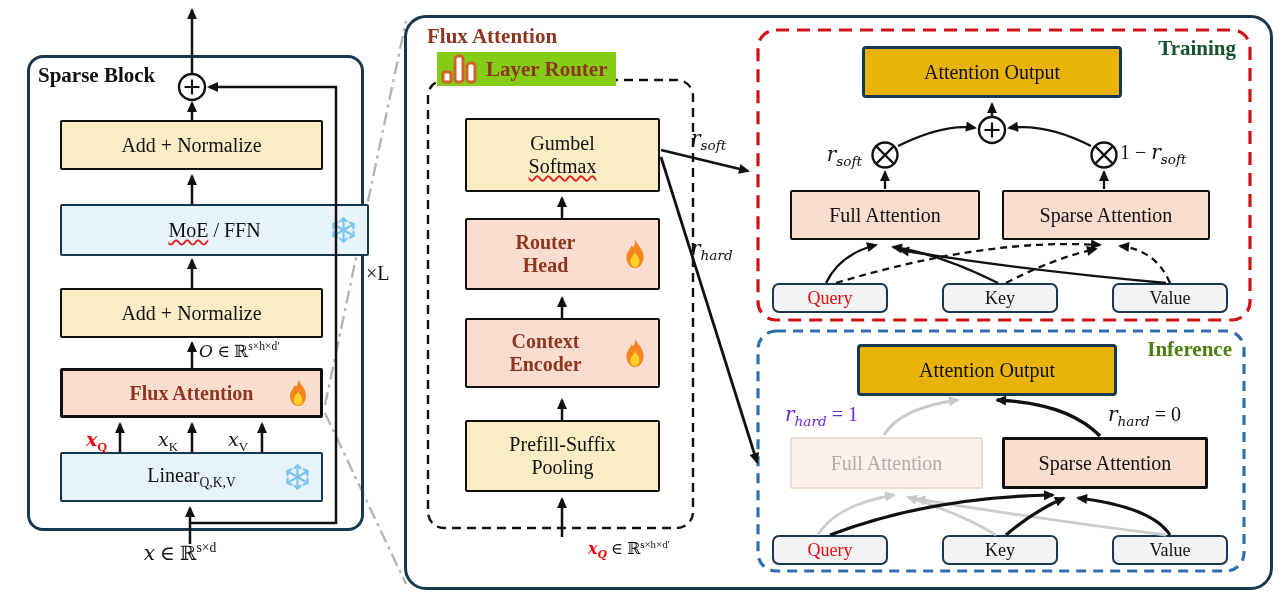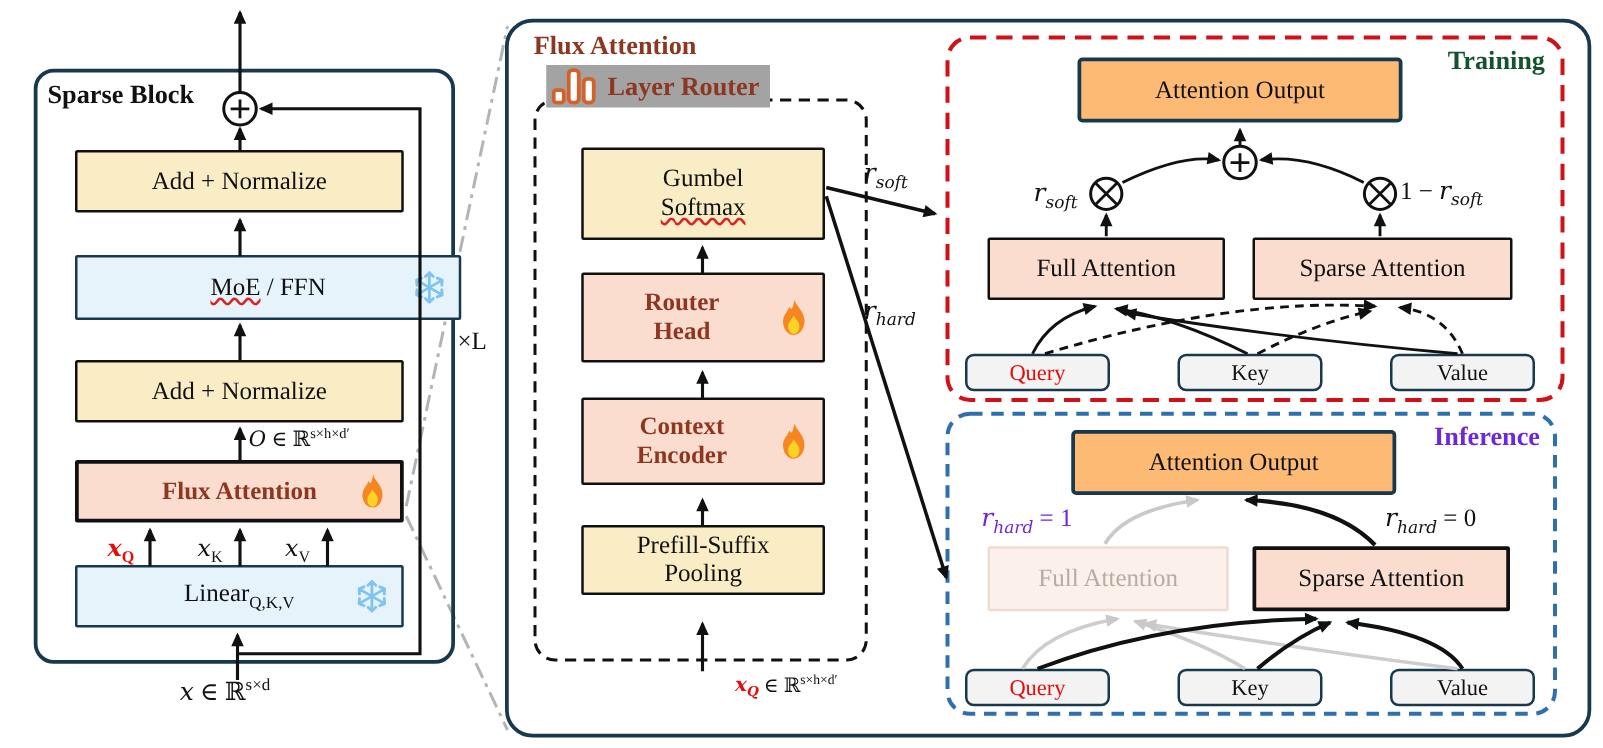--- a/index.html
+++ b/index.html
@@ -9,34 +9,34 @@
   svg.layer{position:absolute;left:0;top:0;pointer-events:none;}
   .panel{position:absolute;border:3px solid #17384d;background:transparent;}
   .panel-left{left:27px;top:55px;width:331px;height:470px;border-radius:16px;}
   .panel-right{left:404px;top:15px;width:863px;height:569px;border-radius:22px;}
   .box{position:absolute;box-sizing:border-box;display:flex;align-items:center;justify-content:center;
        text-align:center;border-radius:2px;font-size:20px;line-height:1.15;}
   .yellow{background:#faecc5;border:2.5px solid #101010;}
   .blue{background:#e7f3fb;border:2.5px solid #17384d;}
   .pink{background:#fbddd0;border:2.5px solid #101010;}
   .pinkbold{background:#fbddd0;border:3px solid #101010;}
-  .greybox{background:#fdba74;border:3px solid #17384d;border-radius:4px;}
+  .greybox{background:#eab308;border:3px solid #17384d;border-radius:4px;}
   .qkv{background:#f3f3f3;border:2.5px solid #17384d;border-radius:7px;font-size:18px;}
   .fadedbox{background:#fcf1ea;border:2.5px solid #eedccf;color:#b5aca5;}
   .brown{color:#8d3620;font-weight:bold;}
   .title{position:absolute;font-weight:bold;font-size:21px;}
   .misspell{text-decoration:underline;text-decoration-style:wavy;text-decoration-color:#e02020;
             text-decoration-thickness:1.5px;text-underline-offset:2px;}
   .math{font-style:italic;font-family:"DejaVu Serif","DejaVu Sans",serif;}
   .mathlbl{position:absolute;font-size:19px;}
   .redm{color:#e80b0b;font-weight:bold;}
   sub{font-size:68%;}
   sup{font-size:68%;}
   .icon-right{position:absolute;right:10px;top:50%;transform:translateY(-50%);}
-  .subtitle{position:absolute;display:flex;align-items:center;gap:9px;background:#a3a3a3;padding:2px 8px 2px 4px;}
+  .subtitle{position:absolute;display:flex;align-items:center;gap:9px;background:#84cc16;padding:2px 8px 2px 4px;}
   .rlabel{position:absolute;font-size:20px;}
 </style>
 </head>
 <body>
 
 <svg width="0" height="0" style="position:absolute">
   <defs>
     <symbol id="flame" viewBox="0 0 24 28">
       <path fill="#f6861f" d="M12.5 0.5 C13.5 5.5 20 9 20 16.5 C20 22.5 16.5 27 12 27 C7.5 27 4 22.8 4 17 C4 12.2 7.2 10.2 8.8 5.8 C9.8 8.2 11.2 9 12.5 0.5 Z"></path>
       <path fill="#ffd326" d="M12 12.5 C13.6 15.8 16.2 16.8 16.2 20.6 C16.2 24.2 14.2 26.2 12 26.2 C9.8 26.2 7.8 24.2 7.8 20.6 C7.8 17.2 10.4 16 12 12.5 Z"></path>
@@ -144,21 +144,21 @@
   </div>
 
   <div class="box pink brown" style="left:465px;top:318px;width:195px;height:70px;flex-direction:column;padding-right:34px;">
     <span>Context</span>
     <span>Encoder</span>
     <svg class="icon-right" width="26" height="30">
         <use href="#flame"></use>
       </svg>
   </div>
 
-  <div class="box yellow" style="left:465px;top:420px;width:195px;height:56px;flex-direction:column;">
+  <div class="box yellow" style="left:465px;top:420px;width:195px;height:72px;flex-direction:column;">
     <span>Prefill-Suffix</span>
     <span>Pooling</span>
   </div>
 
   <div class="mathlbl" style="left:455px;top:538px;width:215px;text-align:right;font-size:16px;">
     <span class="math redm"><span>x</span><sub>Q</sub></span><span> ∈ ℝ</span><sup>s×h×d′</sup>
   </div>
 
   <div class="rlabel" style="left:691px;top:126px;">
     <span class="math">r</span><sub class="math">soft</sub>
@@ -190,21 +190,21 @@
   <div class="box qkv" style="left:772px;top:283px;width:116px;height:30px;color:#e80b0b;">
     <span>Query</span>
   </div>
   <div class="box qkv" style="left:942px;top:283px;width:116px;height:30px;">
     <span>Key</span>
   </div>
   <div class="box qkv" style="left:1112px;top:283px;width:116px;height:30px;">
     <span>Value</span>
   </div>
 
-  <div class="title" style="left:1040px;top:337px;width:192px;text-align:right;color:#6d28d9;">Inference</div>
+  <div class="title" style="left:1040px;top:337px;width:192px;text-align:right;color:#4d7c0f;">Inference</div>
 
   <div class="box greybox" style="left:857px;top:344px;width:260px;height:52px;">
     <span>Attention Output</span>
   </div>
 
   <div class="rlabel" style="left:785px;top:402px;color:#6d28d9;">
     <span class="math">r</span><sub class="math">hard</sub><span> = 1</span>
   </div>
   <div class="rlabel" style="left:1108px;top:402px;">
     <span class="math">r</span><sub class="math">hard</sub><span> = 0</span>

